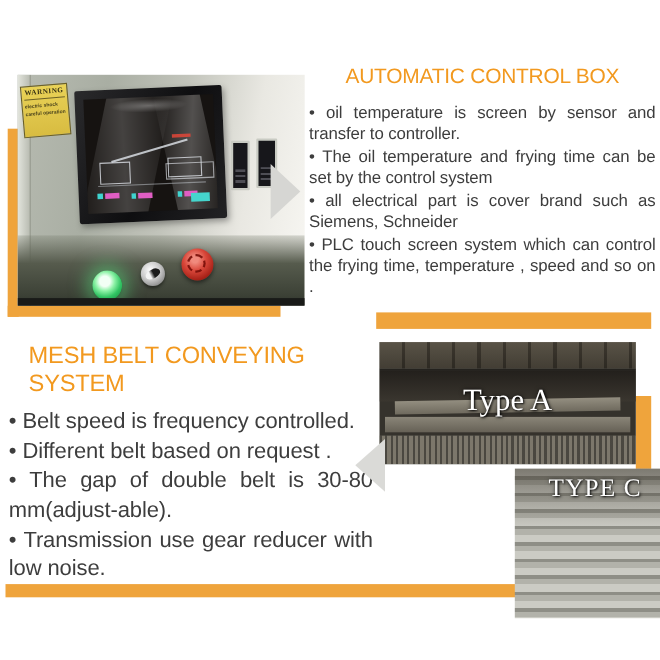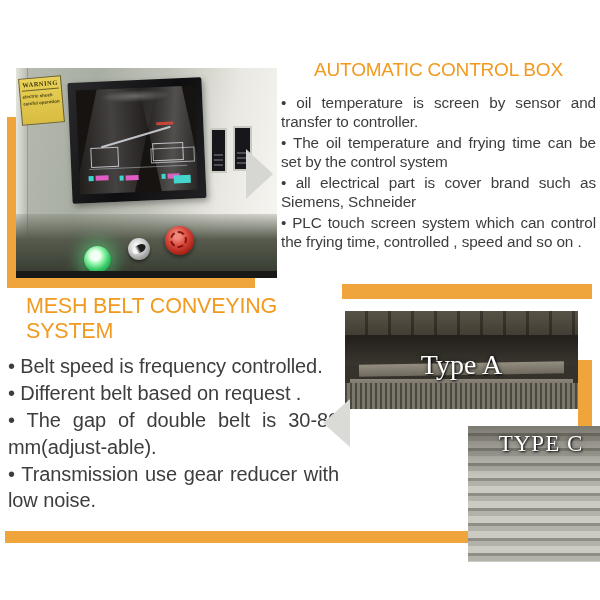--- a/index.html
+++ b/index.html
@@ -6,21 +6,21 @@
   .canvas{position:relative;width:600px;height:600px;background:#ffffff;overflow:hidden;
           font-family:"Liberation Sans",sans-serif;color:#3d3d3d;}
 
   
   .sec-heading{color:#F2991F;font-weight:normal;letter-spacing:-0.2px;margin:0;}
   .top-text{position:absolute;left:281px;top:59px;width:315px;}
   .top-text .sec-heading{font-size:19px;text-align:center;}
   .bullets{margin-top:12px;}
   .bullets p{margin:0 0 1px 0;font-size:15.3px;line-height:1.27;text-align:justify;
              color:#3d3d3d;letter-spacing:-0.1px;}
-  .bottom-text{position:absolute;left:8px;top:294px;width:331px;}
+  .bottom-text{position:absolute;left:8px;top:311px;width:331px;}
   .bottom-text .sec-heading{font-size:21.5px;padding-left:18px;}
   .bottom-text .bullets{margin-top:9px;}
   .bottom-text .bullets p{font-size:20px;line-height:1.31;}
 
   
   .bar{position:absolute;background:#EFA43C;}
   .f-top-left-v{left:7px;top:117px;width:10px;height:171px;}
   .f-top-left-h{left:7px;top:278px;width:248px;height:10px;}
   .f-bot-top{left:342px;top:284px;width:250px;height:15px;}
   .f-bot-right{left:578px;top:360px;width:14px;height:180px;}
@@ -95,21 +95,21 @@
   
   .arrow-right{position:absolute;left:246px;top:149px;width:0;height:0;
      border-left:27px solid #d6d6d3;border-top:25px solid transparent;border-bottom:25px solid transparent;}
   .arrow-left{position:absolute;left:323px;top:399px;width:0;height:0;
      border-right:27px solid #dadad7;border-top:24px solid transparent;border-bottom:24px solid transparent;}
 
   
   .photo{position:absolute;overflow:hidden;}
   .type-label{font-family:"Liberation Serif",serif;color:#fff;
      text-shadow:1px 1px 2px rgba(0,0,0,.9),0 0 4px rgba(0,0,0,.6);position:absolute;white-space:nowrap;}
-  .photo-a{left:345px;top:311px;width:233px;height:98px;background:#35322c;}
+  .photo-a{left:345px;top:311px;width:233px;height:111px;background:#35322c;}
   .pa-hinge{position:absolute;left:0;top:0;width:100%;height:24px;
      background:repeating-linear-gradient(90deg,#a09b90 0 20px,#6d685f 20px 23px),linear-gradient(#8d887d,#6a655c);
      background-blend-mode:multiply;border-bottom:2px solid #24221e;}
   .pa-cavity{position:absolute;left:0;top:26px;width:100%;height:28px;
      background:linear-gradient(#23201c,#3a362f);}
   .pa-tray1{position:absolute;left:6%;top:52px;width:88%;height:12px;
      background:linear-gradient(#938e80,#6f6a5e);transform:rotate(-1deg);}
   .pa-tray2{position:absolute;left:2%;top:68px;width:96%;height:14px;
      background:linear-gradient(#8a8578,#666156);}
   .pa-mesh{position:absolute;left:0;bottom:0;width:100%;height:26px;background:#7c776b;}
@@ -192,21 +192,21 @@
   </div>
 
   <div class="arrow-right"></div>
 
   <div class="top-text">
     <h2 class="sec-heading">AUTOMATIC CONTROL BOX</h2>
     <div class="bullets">
       <p>• oil temperature is screen by sensor and transfer to controller.</p>
       <p>• The oil temperature and frying time can be set by the control system</p>
       <p>• all electrical part is cover brand such as Siemens, Schneider</p>
-      <p>• PLC touch screen system which can control the frying time, controlled , speed and so on .</p>
+      <p>• PLC touch screen system which can control the frying time, temperature , speed and so on .</p>
     </div>
   </div>
 
   <div class="bottom-text">
     <h2 class="sec-heading">MESH BELT CONVEYING SYSTEM</h2>
     <div class="bullets">
       <p>• Belt speed is frequency controlled.</p>
       <p>• Different belt based on request .</p>
       <p>• The gap of double belt is 30-80 mm(adjust-able).</p>
       <p>• Transmission use gear reducer with low noise.</p>

